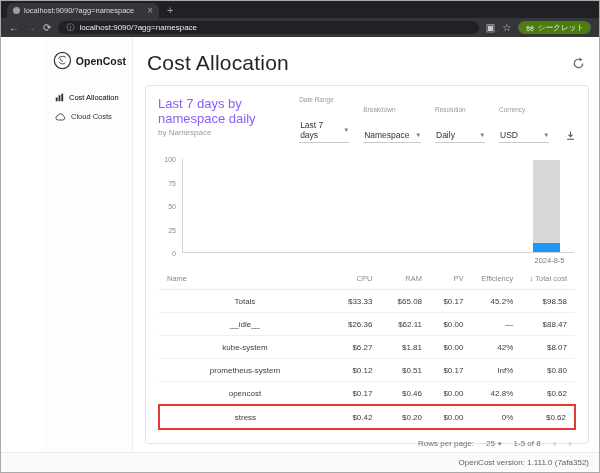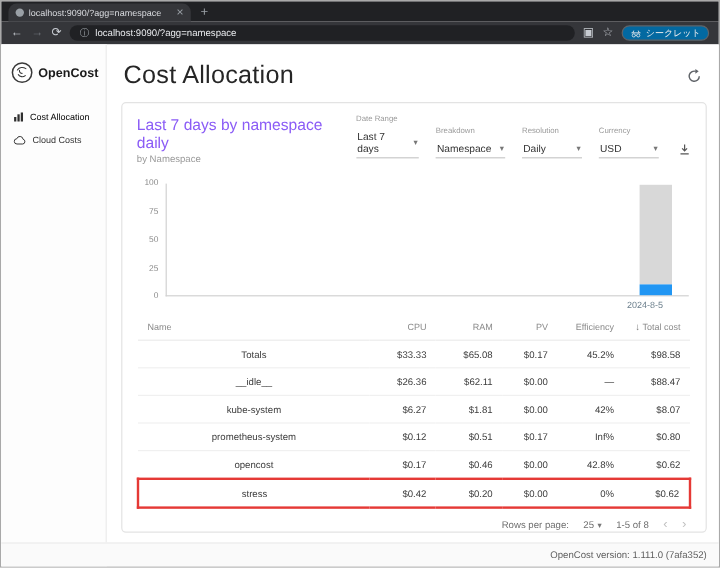--- a/index.html
+++ b/index.html
@@ -18,58 +18,58 @@
   .tab-close { color:#9aa0a6; font-size:10px; line-height:1; cursor:pointer; }
   .newtab { color:#9aa0a6; font-size:11px; line-height:1; margin:0 0 2px 8px; cursor:pointer; }
 
   .navbar { height:19px; background:#35363a; display:flex; align-items:center; gap:7px; padding:0 8px; flex:none; }
   .nav-ic { color:#c7cbd1; font-size:10px; line-height:1; cursor:pointer; }
   .nav-ic.dim { color:#6e7277; }
   .addressbar { flex:1; height:13px; background:#202124; border-radius:7px;
                 display:flex; align-items:center; gap:5px; padding:0 8px; min-width:0; cursor:text; }
   .addr-ic { color:#9aa0a6; font-size:8px; line-height:1; }
   .url { color:#e8eaed; font-size:8px; white-space:nowrap; overflow:hidden; }
-  .incog { height:13px; background:#0369a1; border:1px solid #5f6368; border-radius:7px; color:#e8eaed;
+  .incog { height:13px; background:#4d7c0f; border:1px solid #5f6368; border-radius:7px; color:#e8eaed;
            font-size:7.5px; display:flex; align-items:center; gap:3px; padding:0 6px; flex:none; }
 
   
-  .page { flex:1; display:flex; background:#fff; min-height:0; }
+  .page { flex:1; display:flex; background:#fff; min-height:0;padding-left:44px; }
   .sidebar { width:88px; flex:none; padding:14px 6px 0 8px; border-right:1px solid #ececec; background:#fdfdfd; }
   .brand { display:flex; align-items:center; gap:4px; margin-bottom:18px; }
   .brand-name { font-size:10.5px; font-weight:bold; color:#1b1b1b; }
   .side-item { display:flex; align-items:center; gap:5px; font-size:7.5px; color:#333;
                padding:5px 2px; cursor:pointer; border-radius:3px; }
   .side-item.active { color:#000; }
 
   .main { flex:1; display:flex; flex-direction:column; padding:6px 10px 28px 12px; min-width:0; }
   .main-header { display:flex; align-items:center; justify-content:space-between; padding:8px 4px 10px 2px; flex:none; }
   .main-header h1 { font-size:21px; font-weight:400; color:#262626; letter-spacing:0.2px; }
   .refresh-btn { color:#5f6368; cursor:pointer; line-height:0; }
 
   .card { border:1px solid #e3e3e3; border-radius:4px; padding:10px 12px 2px; display:flex; flex-direction:column; flex:1; min-height:0; }
   .card-head { display:flex; justify-content:space-between; align-items:flex-start; flex:none; }
   .card-title { font-size:13px; color:#8b5cf6; }
   .card-sub { font-size:8px; color:#9a9a9a; margin-top:2px; }
   .controls { display:flex; gap:14px; align-items:flex-end; }
-  .control { display:flex; flex-direction:column; gap:5px; cursor:pointer; }
+  .control { display:flex; flex-direction:column; gap:16px; cursor:pointer; }
   .ctl-label { font-size:6.5px; color:#9a9a9a; }
   .ctl-value { font-size:8.5px; color:#333; border-bottom:1px solid #c9c9c9; padding:1px 1px 2px;
                display:flex; align-items:center; justify-content:space-between; gap:7px; min-width:50px; }
   .caret { font-size:7px; color:#777; }
   .dl-btn { margin:0 0 2px 2px; cursor:pointer; line-height:0; }
 
   
   .chart { display:flex; margin:16px 2px 16px 0; flex:none; }
   .yaxis { width:24px; height:94px; position:relative; flex:none; }
   .ytick { position:absolute; right:6px; font-size:7px; color:#8a8a8a; transform:translateY(-50%); }
   .plot { flex:1; position:relative; height:94px; border-left:1px solid #d2d2d2; border-bottom:1px solid #d2d2d2; }
   .bar { position:absolute; bottom:0; right:14px; width:27px; height:100%;
          display:flex; flex-direction:column; justify-content:flex-end; cursor:pointer; }
   .seg { width:100%; }
-  .xlabel { position:absolute; right:14px; bottom:-13px; width:45px; text-align:center;
+  .xlabel { position:absolute; right:2px; bottom:-13px; width:45px; text-align:center;
             font-size:7.5px; color:#6b7f8c; }
 
   
   table { width:100%; border-collapse:collapse; flex:none; }
   th { font-size:7.5px; color:#8a8a8a; font-weight:normal; text-align:right;
        padding:5px 8px 6px; border-bottom:1px solid #ececec; white-space:nowrap;margin-left:28px; }
   th.col-name { text-align:left; }
   td { font-size:8px; color:#3c3c3c; text-align:right; padding:6.5px 8px; border-bottom:1px solid #f0f0f0; white-space:nowrap; }
   td.cell-name { text-align:center; }
   .sort-arrow { font-size:8px; color:#6f6f6f; margin-right:2px; }

